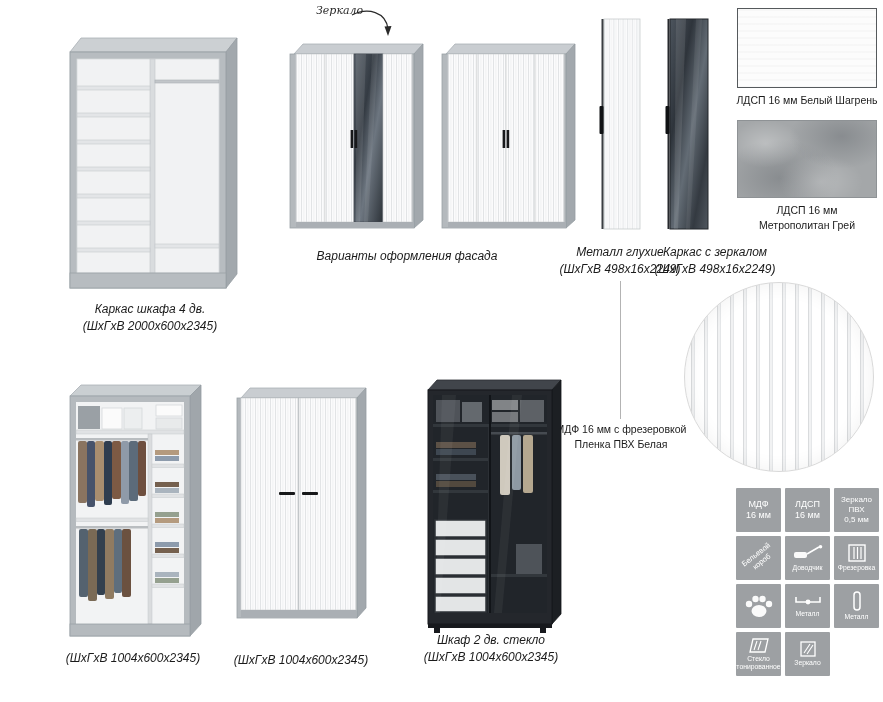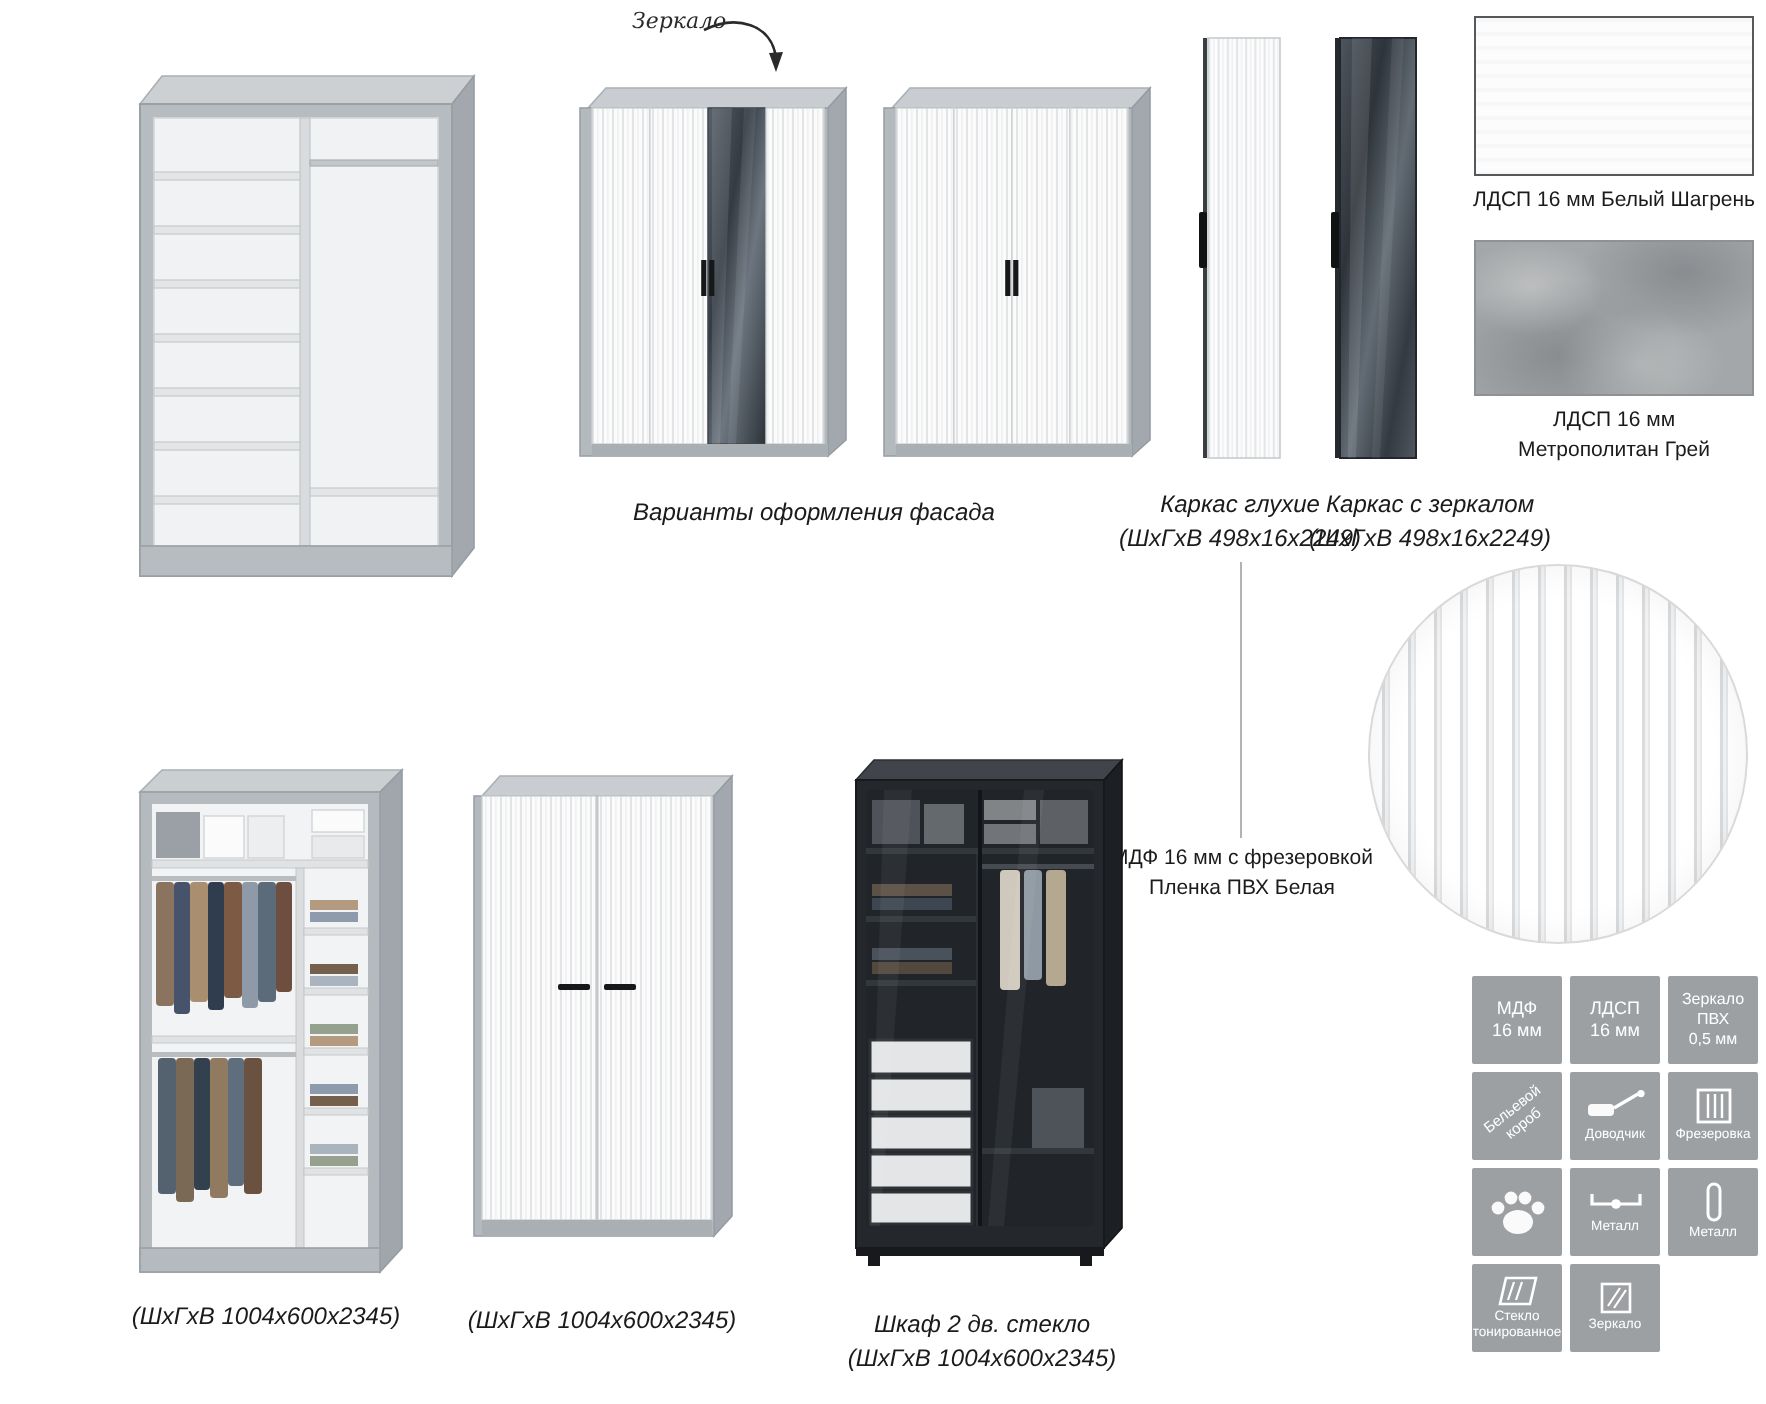--- a/index.html
+++ b/index.html
@@ -52,20 +52,24 @@
         <rect x="19" y="137" width="73" height="4"></rect>
         <rect x="19" y="164" width="73" height="4"></rect>
         <rect x="19" y="191" width="73" height="4"></rect>
         <rect x="19" y="218" width="73" height="4"></rect>
       </g>
       <rect x="97" y="50" width="64" height="3" fill="#c2c6c9" stroke="#aab0b4" stroke-width="0.6"></rect>
       <rect x="97" y="214" width="64" height="4" fill="#e3e5e7" stroke="#c6cacc" stroke-width="0.6"></rect>
       <rect x="12" y="243" width="156" height="15" fill="#b7bcc0" stroke="#9aa1a6" stroke-width="0.8"></rect>
     </svg>
   </div>
+  <div class="caption" style="left:55px;top:301px;width:190px">
+    <div>Каркас шкафа 4 дв.</div>
+    <div>(ШхГхВ 2000х600х2345)</div>
+  </div>
 
   <div class="script-note" style="left:316px;top:4px">Зеркало</div>
   <div class="abs" style="left:350px;top:7px">
     <svg width="44" height="32" viewBox="0 0 44 32">
       <path d="M2,8 C18,0 36,5 38,22" stroke="#2a2a2a" stroke-width="1.3" fill="none"></path>
       <polygon points="34.5,19.5 41.5,19 38,29" fill="#2a2a2a"></polygon>
     </svg>
   </div>
 
   <div class="abs" style="left:286px;top:38px">
@@ -133,21 +137,21 @@
           <rect width="1" height="8" fill="#e3e5e7"></rect>
           <rect x="2.3" width="0.8" height="8" fill="#eff1f2"></rect>
         </pattern>
       </defs>
       <rect x="9" y="5" width="36" height="210" fill="url(#ribsC)" stroke="#c9ccce" stroke-width="0.8"></rect>
       <rect x="6.5" y="5" width="2" height="210" fill="#3a3e42"></rect>
       <rect x="4.5" y="92" width="4" height="28" rx="1" fill="#101214"></rect>
     </svg>
   </div>
   <div class="caption" style="left:550px;top:244px;width:140px">
-    <div>Каркас глухие</div>
+    <div>Металл глухие</div>
     <div>(ШхГхВ 498х16х2249)</div>
   </div>
 
   <div class="abs" style="left:660px;top:14px">
     <svg width="55" height="220" viewBox="0 0 55 220">
       <defs>
         <linearGradient id="mgB" x1="0" y1="0" x2="1" y2="1">
           <stop offset="0" stop-color="#4d555e"></stop>
           <stop offset="0.3" stop-color="#2e343b"></stop>
           <stop offset="0.55" stop-color="#636c75"></stop>
@@ -301,21 +305,21 @@
       <rect x="92" y="61" width="9" height="55" rx="2" fill="#8e99a3"></rect>
       <rect x="103" y="61" width="10" height="58" rx="2" fill="#b5a890"></rect>
       <polygon points="22,21 36,21 20,239 15,239" fill="#ffffff" opacity="0.05"></polygon>
       <polygon points="92,21 102,21 82,239 74,239" fill="#ffffff" opacity="0.05"></polygon>
       <rect x="69" y="21" width="2" height="218" fill="#111418"></rect>
       <rect x="8" y="250" width="124" height="4" fill="#17191d"></rect>
       <rect x="14" y="254" width="6" height="5" fill="#17191d"></rect>
       <rect x="120" y="254" width="6" height="5" fill="#17191d"></rect>
     </svg>
   </div>
-  <div class="caption" style="left:398px;top:654px;width:186px">
+  <div class="caption" style="left:398px;top:632px;width:186px">
     <div>Шкаф 2 дв. стекло</div>
     <div>(ШхГхВ 1004х600х2345)</div>
   </div>
 
   <div class="badges">
 
     <div class="badge">
       <div>МДФ</div>
       <div>16 мм</div>
     </div>

